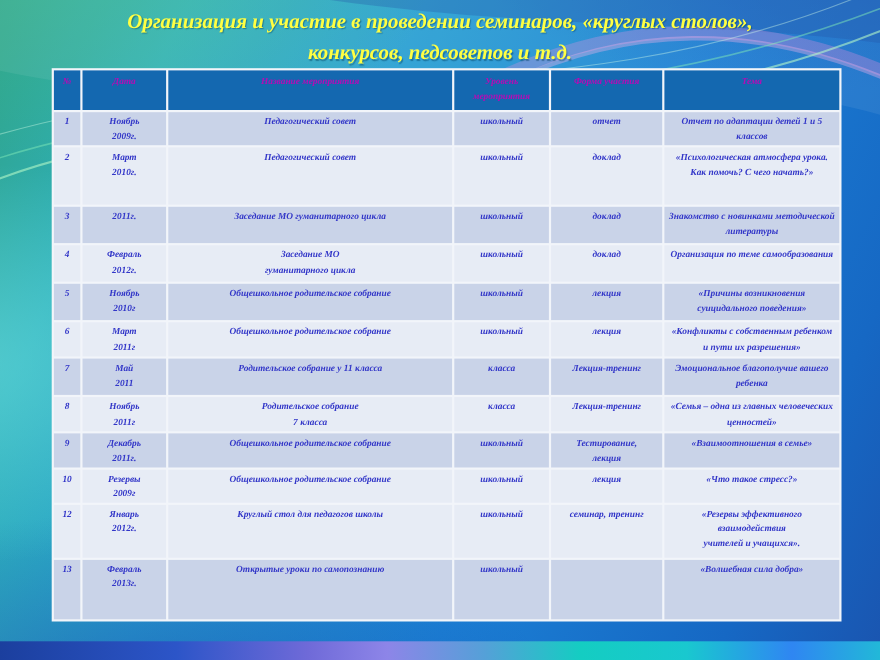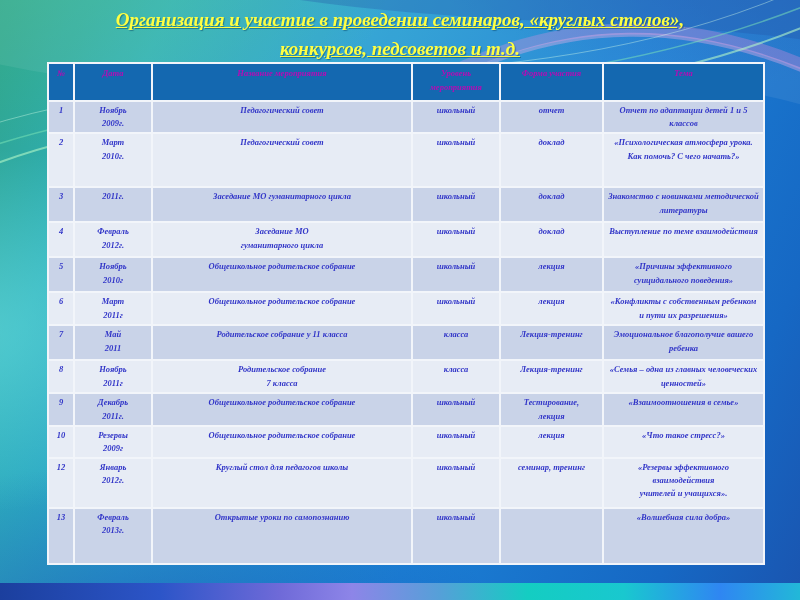--- a/index.html
+++ b/index.html
@@ -19,21 +19,20 @@
   .swoosh-svg { position:absolute; left:0; top:0; width:800px; height:600px; }
   .band {
     position:absolute; left:0; bottom:0; width:800px; height:17px;
     background:linear-gradient(90deg,#1b3f9e 0%,#2c55c8 20%,#6f6ad8 35%,#8d85e8 44%,#55a0d8 55%,#14cdc2 66%,#19c8cf 78%,#2f86f2 90%,#22b8d8 100%);
   }
   .title {
     position:absolute; top:6px; left:0; width:800px; text-align:center;
     font-size:19px; font-weight:bold; font-style:italic; color:#ffff42;
     white-space:pre-line; line-height:1.5;
     text-shadow:1px 1px 1px rgba(0,60,90,.45);
-    text-decoration:underline;
   }
   table.events {
     position:absolute; left:47px; top:62px; width:718px;
     border-collapse:separate; border-spacing:2px;
     background:#f2f5fa; table-layout:fixed;
   }
   table.events th {
     background:#1468b0; color:#b50cb5;
     font-size:8.5px; font-weight:bold; font-style:italic;
     vertical-align:top; text-align:center; padding:3px 2px; line-height:1.6;
@@ -113,30 +112,30 @@
         <td>Знакомство с новинками методической литературы</td>
       </tr>
       <tr class="light" style="height: 33px;">
         <td>4</td>
         <td>Февраль
 2012г.</td>
         <td>Заседание МО
 гуманитарного цикла</td>
         <td>школьный</td>
         <td>доклад</td>
-        <td>Выступление по теме взаимодействия</td>
+        <td>Организация по теме самообразования</td>
       </tr>
       <tr class="dark" style="height: 33px;">
         <td>5</td>
         <td>Ноябрь
 2010г</td>
         <td>Общешкольное родительское собрание</td>
         <td>школьный</td>
         <td>лекция</td>
-        <td>«Причины эффективного суицидального поведения»</td>
+        <td>«Причины возникновения суицидального поведения»</td>
       </tr>
       <tr class="light" style="height: 31px;">
         <td>6</td>
         <td>Март
 2011г</td>
         <td>Общешкольное родительское собрание</td>
         <td>школьный</td>
         <td>лекция</td>
         <td>«Конфликты с собственным ребенком и пути их разрешения»</td>
       </tr>

